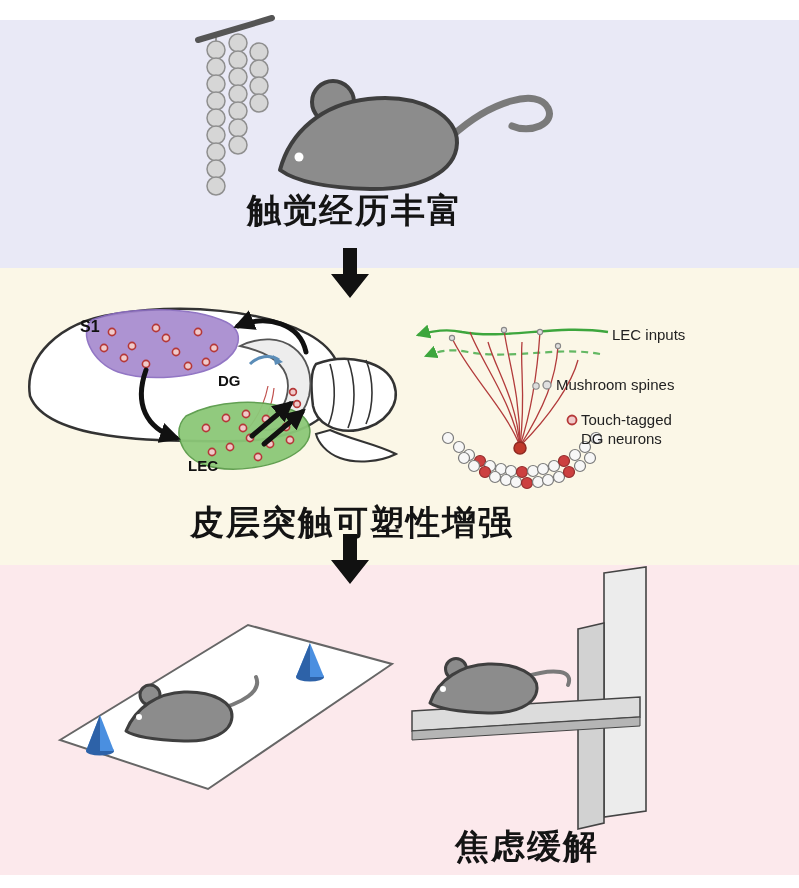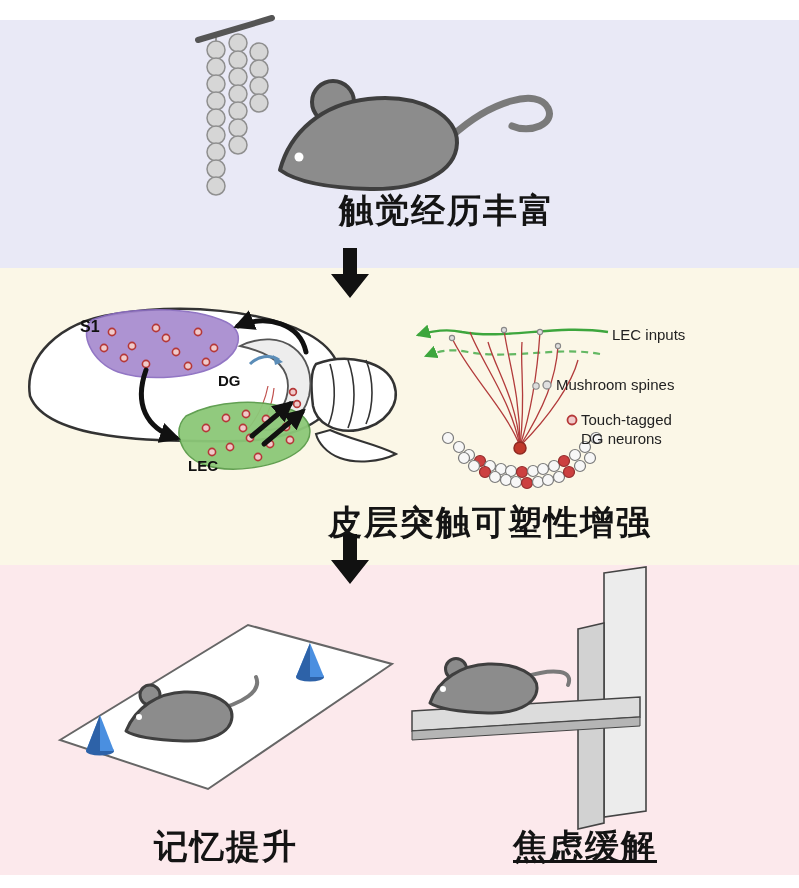--- a/index.html
+++ b/index.html
@@ -6,26 +6,26 @@
   #stage{position:relative;width:799px;height:888px;background:#fff;overflow:hidden;
          font-family:"Liberation Sans", sans-serif;color:#151515;}
   .bg{position:absolute;left:0;width:799px;}
   .bg-top{top:20px;height:248px;background:var(--top-bg,#e9e9f6);}
   .bg-mid{top:268px;height:297px;background:var(--middle-bg,#fbf7e7);}
   .bg-bottom{top:565px;height:310px;background:var(--bottom-bg,#fce9ec);}
   svg.art{position:absolute;left:0;width:799px;display:block;}
   #top-art{top:0;height:268px;}
   #mid-art{top:268px;height:297px;}
   #bottom-art{top:565px;height:323px;}
-  .caption{position:absolute;text-align:right;font-size:34px;font-weight:600;
+  .caption{position:absolute;text-align:center;font-size:34px;font-weight:600;
            letter-spacing:2px;color:#141414;line-height:1.1;}
   #cap-top{top:192px;left:155px;width:400px;}
   #cap-mid{top:504px;left:52px;width:600px;}
   #cap-bl{top:828px;left:38px;width:260px;}
-  #cap-br{top:828px;left:397px;width:260px;text-decoration:underline;}
+  #cap-br{top:828px;left:397px;width:260px;}
   .flow-arrow{position:absolute;width:40px;height:52px;}
   #arrow1{top:248px;left:330px;}
   #arrow2{top:534px;left:330px;}
   text{font-family:"Liberation Sans", sans-serif;}
 </style>
 </head>
 <body>
 
 <div id="stage">
 
@@ -253,16 +253,15 @@
       <polygon points="412,166 640,152 640,161 412,175" fill="#b5b5b5" stroke="#444" stroke-width="1"></polygon>
       <g>
         <path d="M524,112 C556,102 574,106 568,120" fill="none" stroke="#7a7a7a" stroke-width="4" stroke-linecap="round"></path>
         <circle cx="456" cy="104" r="10.5" fill="var(--mouse-gray,#8c8c8c)" stroke="#3f3f3f" stroke-width="3"></circle>
         <path d="M430,138 C438,114 462,100 488,99 C518,98 538,110 537,124 C536,140 514,149 488,148 C462,147 440,145 430,138 Z" fill="var(--mouse-gray,#8c8c8c)" stroke="#3f3f3f" stroke-width="3" stroke-linejoin="round"></path>
         <circle cx="443" cy="124" r="3" fill="#ffffff"></circle>
       </g>
     </g>
   </svg>
 
-  <div id="cap-bl" class="caption">记忆提升</div>
   <div id="cap-br" class="caption">焦虑缓解</div>
 
 </div>
 
 </body></html>

